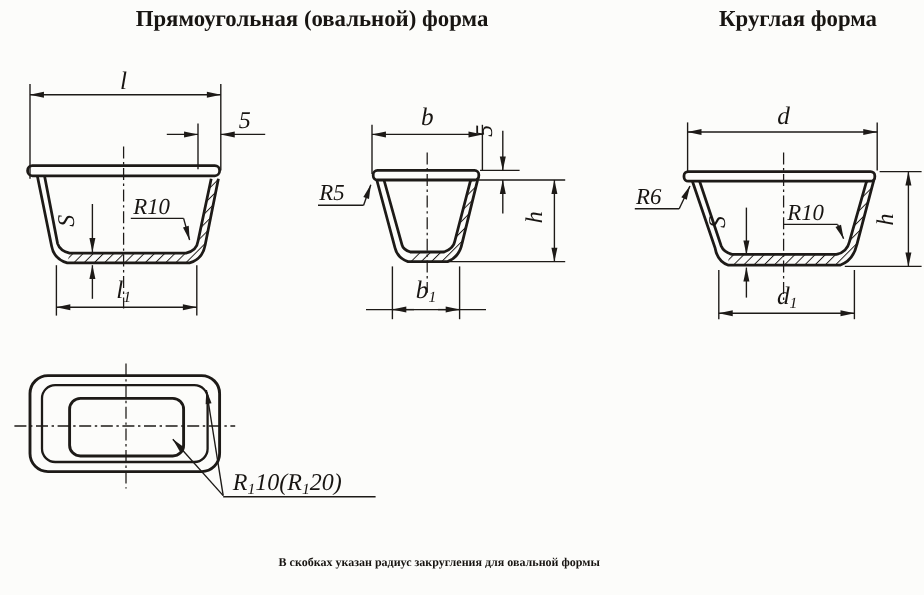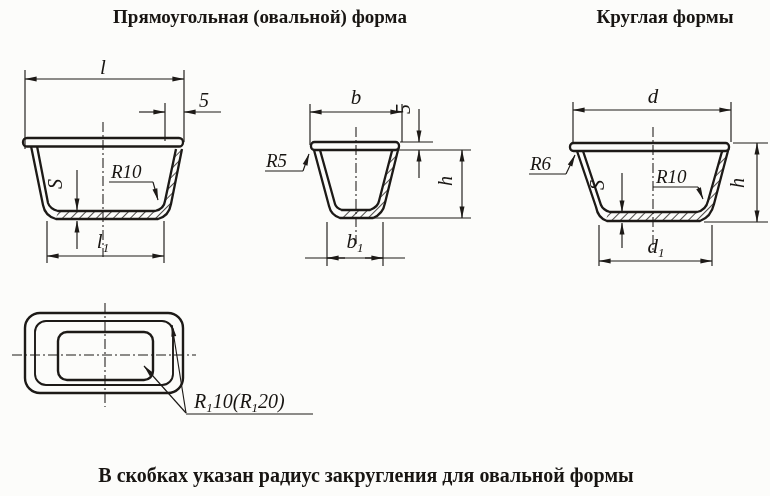--- a/index.html
+++ b/index.html
@@ -11,37 +11,37 @@
   }
   .title{
     position:absolute;top:6px;transform:translateX(-50%);
     font-size:19px;font-weight:700;white-space:nowrap;
     font-family:"Liberation Serif","DejaVu Serif",serif;
   }
   .title-left{left:260px;}
   .title-right{left:665px;}
   .caption{
     position:absolute;top:464px;left:366px;transform:translateX(-50%);
-    font-size:20px;font-weight:700;white-space:nowrap;
+    font-size:10px;font-weight:700;white-space:nowrap;
     font-family:"Liberation Serif","DejaVu Serif",serif;
   }
   svg{position:absolute;left:0;top:0;}
   .thin{stroke:#1d1a17;stroke-width:1.15;fill:none;}
   .thick{stroke:#1d1a17;stroke-width:2.3;fill:none;}
   .cl{stroke:#1d1a17;stroke-width:1.05;fill:none;stroke-dasharray:10 3 2 3;}
   .dimtxt{font-family:"Liberation Serif","DejaVu Serif",serif;font-style:italic;fill:#181512;}
   .f21{font-size:21px;} .f20{font-size:20px;} .f19{font-size:19px;} .f13{font-size:13px;}
 </style>
 </head>
 <body>
 
 <div class="page">
 
   <div class="title title-left">Прямоугольная (овальной) форма</div>
-  <div class="title title-right">Круглая формы</div>
+  <div class="title title-right">Круглая форма</div>
 
   <svg width="770" height="496" viewBox="0 0 770 496">
     <defs>
       <marker id="arr" markerWidth="14" markerHeight="8" refX="12.6" refY="4" orient="auto-start-reverse" markerUnits="userSpaceOnUse">
         <path d="M12.8,4 L1,1.5 L1,6.5 Z" fill="#1d1a17"></path>
       </marker>
       <pattern id="hatch" width="6" height="6" patternUnits="userSpaceOnUse" patternTransform="rotate(45)">
         <line x1="0" y1="0" x2="0" y2="6" stroke="#1d1a17" stroke-width="1.6"></line>
       </pattern>
     </defs>

